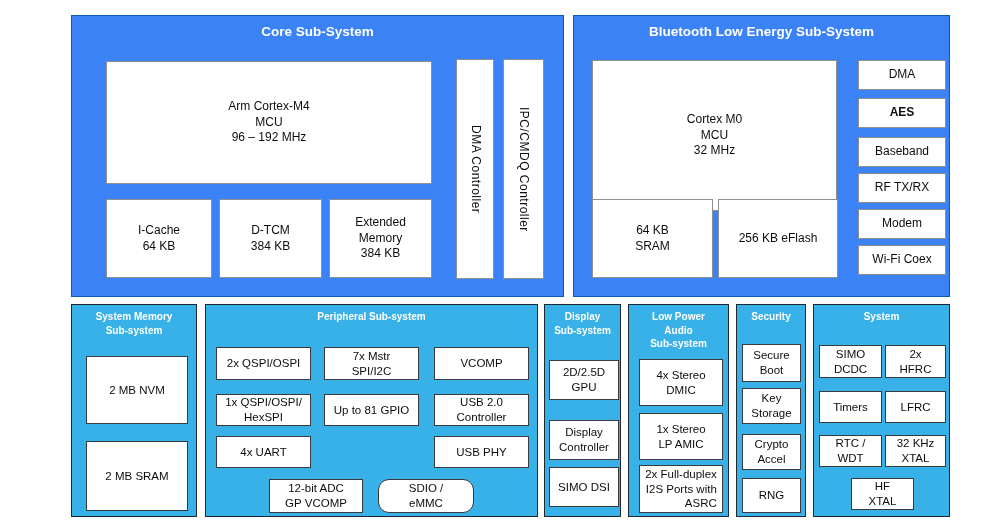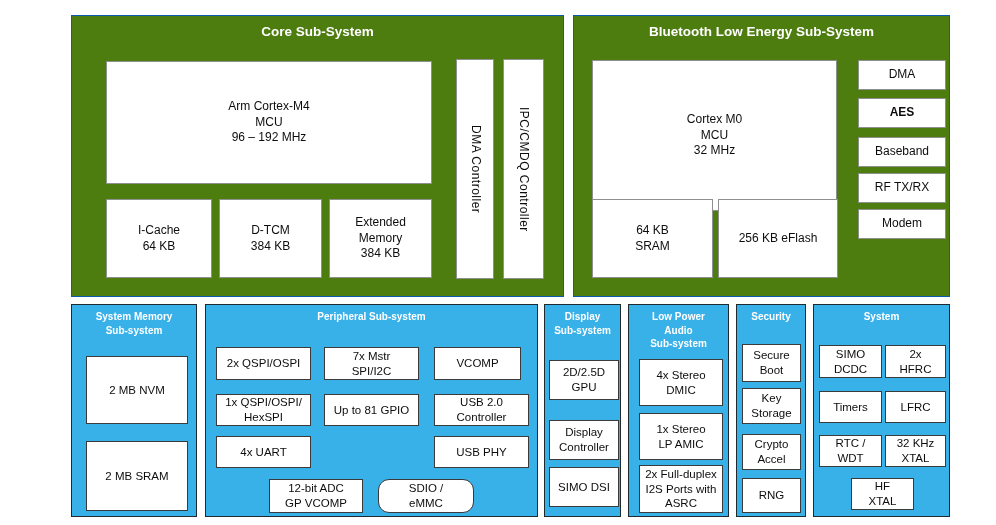--- a/index.html
+++ b/index.html
@@ -1,42 +1,42 @@
 <!DOCTYPE html>
 <html><head>
 <meta charset="utf-8">
 <style>
   html,body{margin:0;padding:0;background:#ffffff;}
   .canvas{
     position:relative;width:996px;height:525px;background:#ffffff;
     font-family:"Liberation Sans",sans-serif;color:#111;overflow:hidden;
   }
   .panel{position:absolute;box-sizing:border-box;}
-  .panel.dark{background:#4d7c0f;border:1px solid #0b5cae;}
+  .panel.dark{background:#3b82f6;border:1px solid #0b5cae;}
   .panel.light{background:#38b0e8;border:1px solid #1f2a30;}
   .panel-title{
     position:absolute;left:0;right:0;text-align:center;color:#ffffff;
     font-weight:bold;white-space:pre-line;line-height:1.35;
   }
   .panel.dark .panel-title{top:7px;font-size:13.5px;}
   .panel.light .panel-title{top:5px;font-size:10px;}
   .box{
     position:absolute;background:#ffffff;box-sizing:border-box;
     display:flex;align-items:center;justify-content:center;text-align:center;
     white-space:pre-line;line-height:1.3;overflow:hidden;color:#0d0d0d;
   }
   .panel.dark .box{border:1px solid #8f8f8f;font-size:12px;}
   .panel.light .box{border:1px solid #3a3a3a;font-size:11.5px;}
   .box.cpu{font-size:13.5px;}
   .box.vtext{
     writing-mode:vertical-rl;text-orientation:mixed;font-size:12.5px;
     letter-spacing:0.5px;
   }
   .box.bold{font-weight:bold;}
-  .box.small-text{font-size:10.5px;}
+  .box.small-text{font-size:10.5px;text-align:right;}
 </style>
 </head>
 <body>
 
 <div class="canvas">
 
   <section class="panel dark" style="left:71px;top:15px;width:493px;height:282px;">
     <div class="panel-title">Core Sub-System</div>
     <div class="box cpu" style="left:34px;top:45px;width:326px;height:123px;">Arm Cortex-M4
 MCU
@@ -58,35 +58,36 @@
 MCU
 32 MHz</div>
     <div class="box" style="left:18px;top:183px;width:121px;height:79px;">64 KB
 SRAM</div>
     <div class="box" style="left:144px;top:183px;width:120px;height:79px;">256 KB eFlash</div>
     <div class="box" style="left:284px;top:44px;width:88px;height:30px;">DMA</div>
     <div class="box bold" style="left:284px;top:82px;width:88px;height:30px;">AES</div>
     <div class="box" style="left:284px;top:121px;width:88px;height:30px;">Baseband</div>
     <div class="box" style="left:284px;top:157px;width:88px;height:30px;">RF TX/RX</div>
     <div class="box" style="left:284px;top:193px;width:88px;height:30px;">Modem</div>
+    <div class="box" style="left:284px;top:229px;width:88px;height:30px;">Wi-Fi Coex</div>
   </section>
 
   <section class="panel light" style="left:71px;top:304px;width:126px;height:213px;">
     <div class="panel-title">System Memory
 Sub-system</div>
     <div class="box" style="left:14px;top:51px;width:102px;height:68px;">2 MB NVM</div>
     <div class="box" style="left:14px;top:136px;width:102px;height:70px;">2 MB SRAM</div>
   </section>
 
   <section class="panel light" style="left:205px;top:304px;width:333px;height:213px;">
     <div class="panel-title">Peripheral Sub-system</div>
     <div class="box" style="left:10px;top:42px;width:95px;height:33px;">2x QSPI/OSPI</div>
     <div class="box" style="left:118px;top:42px;width:95px;height:33px;">7x Mstr
 SPI/I2C</div>
-    <div class="box" style="left:228px;top:42px;width:87px;height:33px;">VCOMP</div>
+    <div class="box" style="left:228px;top:42px;width:95px;height:33px;">VCOMP</div>
     <div class="box" style="left:10px;top:89px;width:95px;height:32px;">1x QSPI/OSPI/
 HexSPI</div>
     <div class="box" style="left:118px;top:89px;width:95px;height:32px;">Up to 81 GPIO</div>
     <div class="box" style="left:228px;top:89px;width:95px;height:32px;">USB 2.0
 Controller</div>
     <div class="box" style="left:10px;top:131px;width:95px;height:32px;">4x UART</div>
     <div class="box" style="left:228px;top:131px;width:95px;height:32px;">USB PHY</div>
     <div class="box" style="left:63px;top:174px;width:94px;height:34px;">12-bit ADC
 GP VCOMP</div>
     <div class="box" style="left:172px;top:174px;width:96px;height:34px;border-radius:11px;">SDIO /

